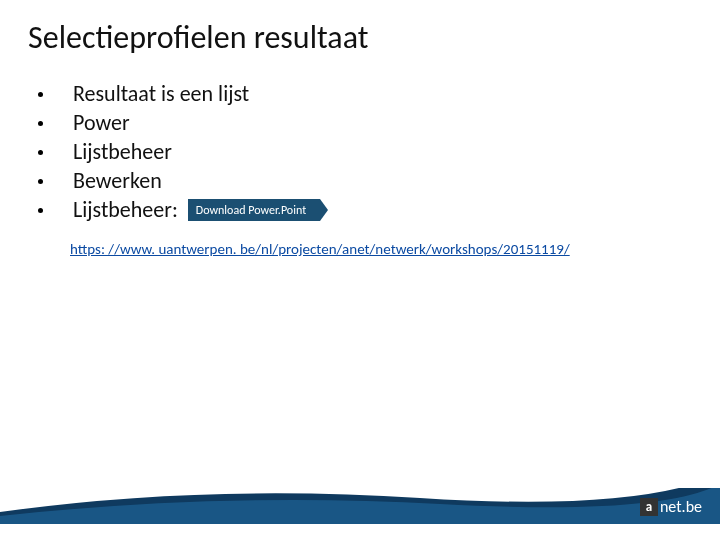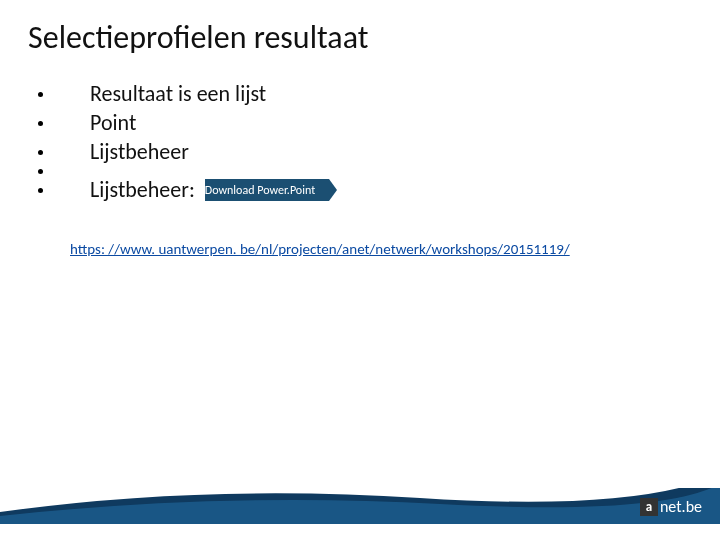--- a/index.html
+++ b/index.html
@@ -1,28 +1,28 @@
 <!DOCTYPE html>
 <html><head>
 <meta charset="utf-8">
 <style>
   * { margin: 0; padding: 0; box-sizing: border-box; }
   html, body { width: 720px; height: 540px; font-family: Calibri, Arial, sans-serif; background: #fff; overflow: hidden; }
   .slide { position: relative; width: 644px; height: 540px; }
   .title { position: absolute; left: 28px; top: 18px; font-size: 32px; font-weight: 400; color: #111; }
   .bullets { position: absolute; left: 38px; top: 80px; list-style: none; }
-  .bullets li { display: flex; align-items: center; margin-bottom: 2px; gap: 17px; }
+  .bullets li { display: flex; align-items: center; margin-bottom: 2px; }
   .dot { width: 5px; height: 5px; border-radius: 50%; background: #000; margin-right: 30px; margin-top: 2px; flex-shrink: 0; }
   .btxt { font-size: 22px; color: #111; }
   .inline-row { display: flex; align-items: center; gap: 10px; }
   .dlbtn {
     background: #1b4f72;
     color: #fff;
     font-size: 12px;
-    padding: 5px 14px 5px 0;
+    padding: 5px 14px 5px 8px;
     position: relative;
     display: inline-block;
     line-height: 1;
   }
   .dlbtn::after {
     content: "";
     position: absolute;
     right: -8px; top: 0;
     width: 0; height: 0;
     border-top: 11px solid transparent;
@@ -74,28 +74,29 @@
 
   <div class="title">Selectieprofielen resultaat</div>
 
   <ul class="bullets">
     <li>
       <span class="dot"></span>
       <span class="btxt">Resultaat is een lijst</span>
     </li>
     <li>
       <span class="dot"></span>
-      <span class="btxt">Point</span>
+      <span class="btxt">Power</span>
     </li>
     <li>
       <span class="dot"></span>
       <span class="btxt">Lijstbeheer</span>
     </li>
     <li>
       <span class="dot"></span>
+      <span class="btxt">Bewerken</span>
     </li>
     <li>
       <span class="dot"></span>
       <span class="inline-row">
         <span class="btxt">Lijstbeheer:</span>
         <span class="dlbtn">Download Power.Point</span>
       </span>
     </li>
   </ul>
 

